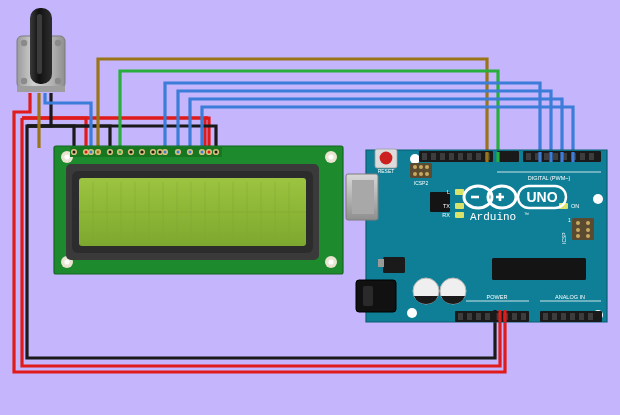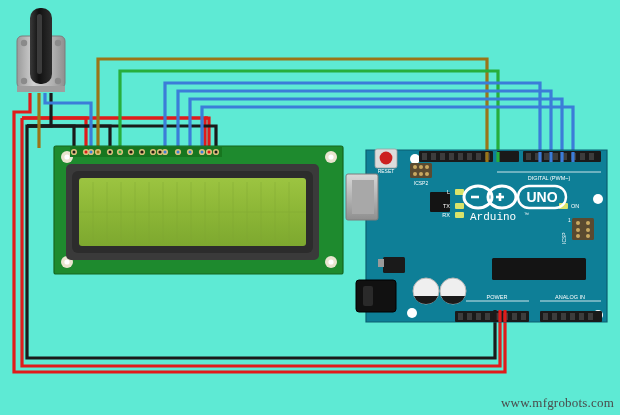--- a/index.html
+++ b/index.html
@@ -1,17 +1,17 @@
 <!DOCTYPE html>
 <html><head>
 <meta charset="utf-8">
 <style>
   html,body{margin:0;padding:0;background:#ffffff;}
   body{width:620px;height:415px;overflow:hidden;font-family:"Liberation Sans",sans-serif;}
-  #stage{position:relative;width:620px;height:415px;background:#5eead4;}
+  #stage{position:relative;width:620px;height:415px;background:#c4b5fd;}
   svg.layer{position:absolute;left:0;top:0;width:620px;height:415px;}
   .watermark{
     position:absolute;right:6px;bottom:4px;
     font-family:"Liberation Serif",serif;
     font-size:13px;color:#4a4a4a;letter-spacing:.2px;
     white-space:nowrap;user-select:none;
   }
 </style>
 </head>
 <body>
@@ -288,14 +288,13 @@
       <path d="M540,152 L540,162" stroke="#3b7dd8" stroke-width="3.2"></path>
       <path d="M551,152 L551,162" stroke="#3b7dd8" stroke-width="3.2"></path>
       <path d="M562,152 L562,162" stroke="#3b7dd8" stroke-width="3.2"></path>
       <path d="M573,152 L573,162" stroke="#3b7dd8" stroke-width="3.2"></path>
       <path d="M500,310 L500,322" stroke="#e01b1b" stroke-width="3.2"></path>
       <path d="M505,310 L505,322" stroke="#e01b1b" stroke-width="3.2"></path>
       <path d="M495,310 L495,322" stroke="#1a1a1a" stroke-width="3.2"></path>
     </g>
   </svg>
 
-  <div class="watermark">www.mfgrobots.com</div>
 </div>
 
 </body></html>

